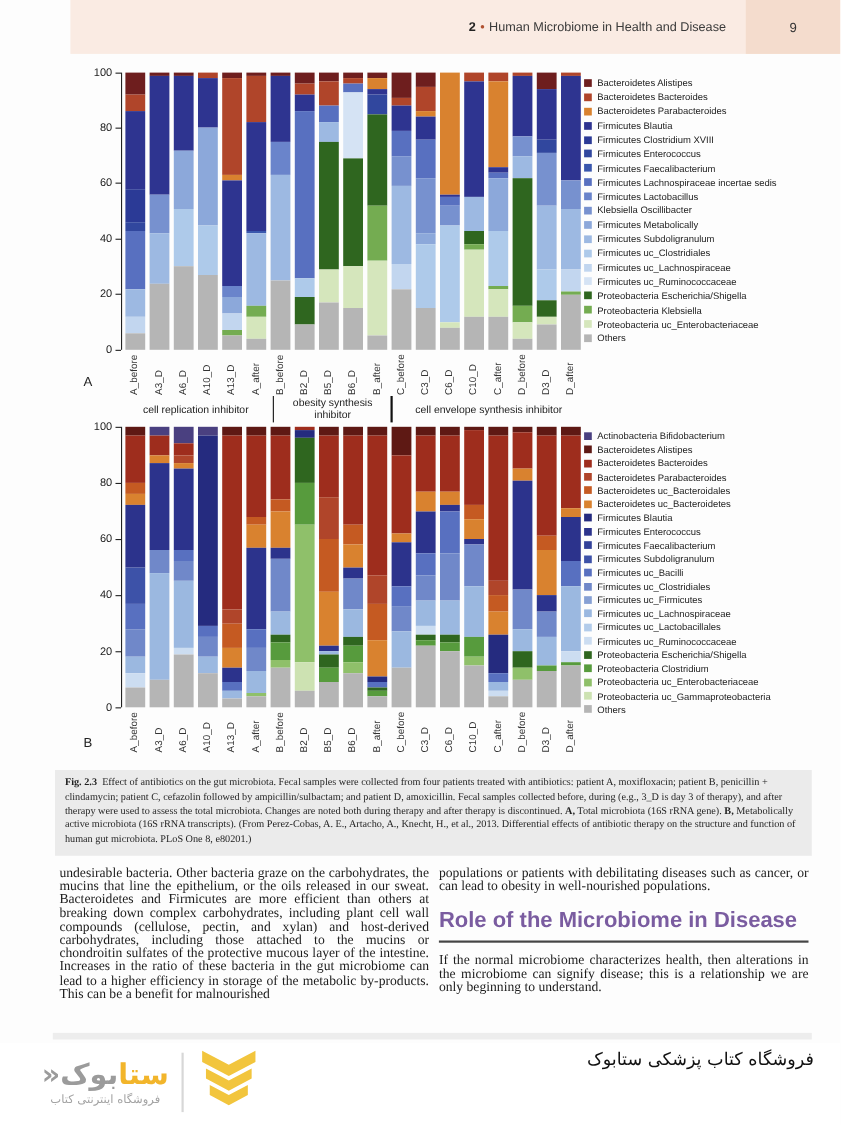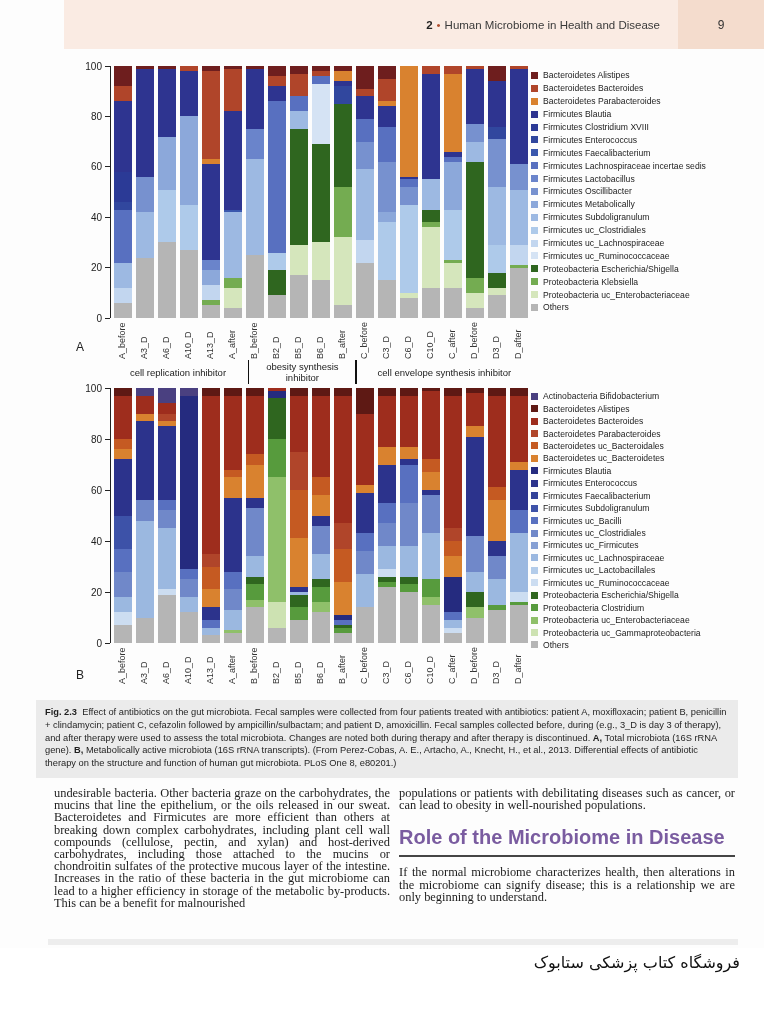--- a/index.html
+++ b/index.html
@@ -39,23 +39,23 @@
 
   
   .inhibitors{position:absolute;left:108px;top:359px;width:424px;height:26px;
     display:flex;align-items:center;font-size:9.5px;color:#222;}
   .inh-1{width:140px;text-align:center;}
   .inh-2{width:106px;text-align:center;}
   .inh-3{flex:1;text-align:center;}
   .inh-bar{width:1.4px;height:24px;background:#111;}
 
   
-  .caption{position:absolute;left:36px;right:26px;top:700px;height:66px;background:#ebebeb;
+  .caption{position:absolute;left:50px;right:26px;top:700px;height:66px;background:#ebebeb;
     padding:6px 9px;font-size:9.3px;line-height:1.38;color:#1f1f1f;
-    font-family:Liberation Sans, sans-serif;}
+    font-family:Liberation Serif, serif;}
   .caption b{font-weight:bold;}
 
   
   .columns{position:absolute;left:54px;top:787px;width:682px;display:flex;gap:9px;}
   .col{width:336px;font-family:"Liberation Serif",serif;font-size:12.4px;line-height:12.2px;
     text-align:justify;color:#1c1c1c;}
   .col p{margin:0 0 0 0;}
   .section-heading{font-family:"Liberation Sans",sans-serif;font-weight:bold;font-size:20px;
     line-height:22px;color:#7a5ca0;margin:15px 0 7px 0;text-align:left;}
   .heading-rule{border:none;border-top:2px solid #454545;margin:0 0 9px 0;}
@@ -389,21 +389,21 @@
       <div class="leg-item">
         <div class="leg-swatch" style="background: rgb(88, 112, 192);"></div>
         <div class="leg-label">Firmicutes Lachnospiraceae incertae sedis</div>
       </div>
       <div class="leg-item">
         <div class="leg-swatch" style="background: rgb(106, 132, 203);"></div>
         <div class="leg-label">Firmicutes Lactobacillus</div>
       </div>
       <div class="leg-item">
         <div class="leg-swatch" style="background: rgb(119, 145, 207);"></div>
-        <div class="leg-label">Firmicutes Oscillibacter</div>
+        <div class="leg-label">Klebsiella Oscillibacter</div>
       </div>
       <div class="leg-item">
         <div class="leg-swatch" style="background: rgb(140, 168, 218);"></div>
         <div class="leg-label">Firmicutes Metabolically</div>
       </div>
       <div class="leg-item">
         <div class="leg-swatch" style="background: rgb(157, 185, 226);"></div>
         <div class="leg-label">Firmicutes Subdoligranulum</div>
       </div>
       <div class="leg-item">
@@ -854,18 +854,32 @@
     <div class="col">
       <p>populations or patients with debilitating diseases such as cancer, or can lead to obesity in well-nourished populations.</p>
       <div class="section-heading">Role of the Microbiome in Disease</div>
       <hr class="heading-rule">
       <p>If the normal microbiome characterizes health, then alterations in the microbiome can signify disease; this is a relationship we are only beginning to understand.</p>
     </div>
   </div>
   <div class="bottom-strip"></div>
 
   <div class="footer">
+    <div class="logo-block">
+      <div class="logo-text">
+        <div class="logo-name" dir="rtl">
+          <span class="lg-yellow">ستا</span><span class="lg-gray">بوک</span><span class="lg-gray">«</span>
+        </div>
+        <div class="logo-sub" dir="rtl">فروشگاه اینترنتی کتاب</div>
+      </div>
+      <div class="logo-divider"></div>
+      <svg width="58" height="60" viewBox="0 0 100 104">
+        <polygon points="8,2 50,24 92,2 92,20 50,42 8,20" fill="#f2c53d"></polygon>
+        <polygon points="14,30 50,49 86,30 86,46 50,65 14,46" fill="#f2c53d"></polygon>
+        <polygon points="20,56 50,72 80,56 80,72 50,88 20,72" fill="#f2c53d"></polygon>
+      </svg>
+    </div>
     <div class="footer-right">
       <div class="tagline">فروشگاه کتاب پزشکی ستابوک</div>
     </div>
   </div>
 
 </div>
 
 </body></html>

